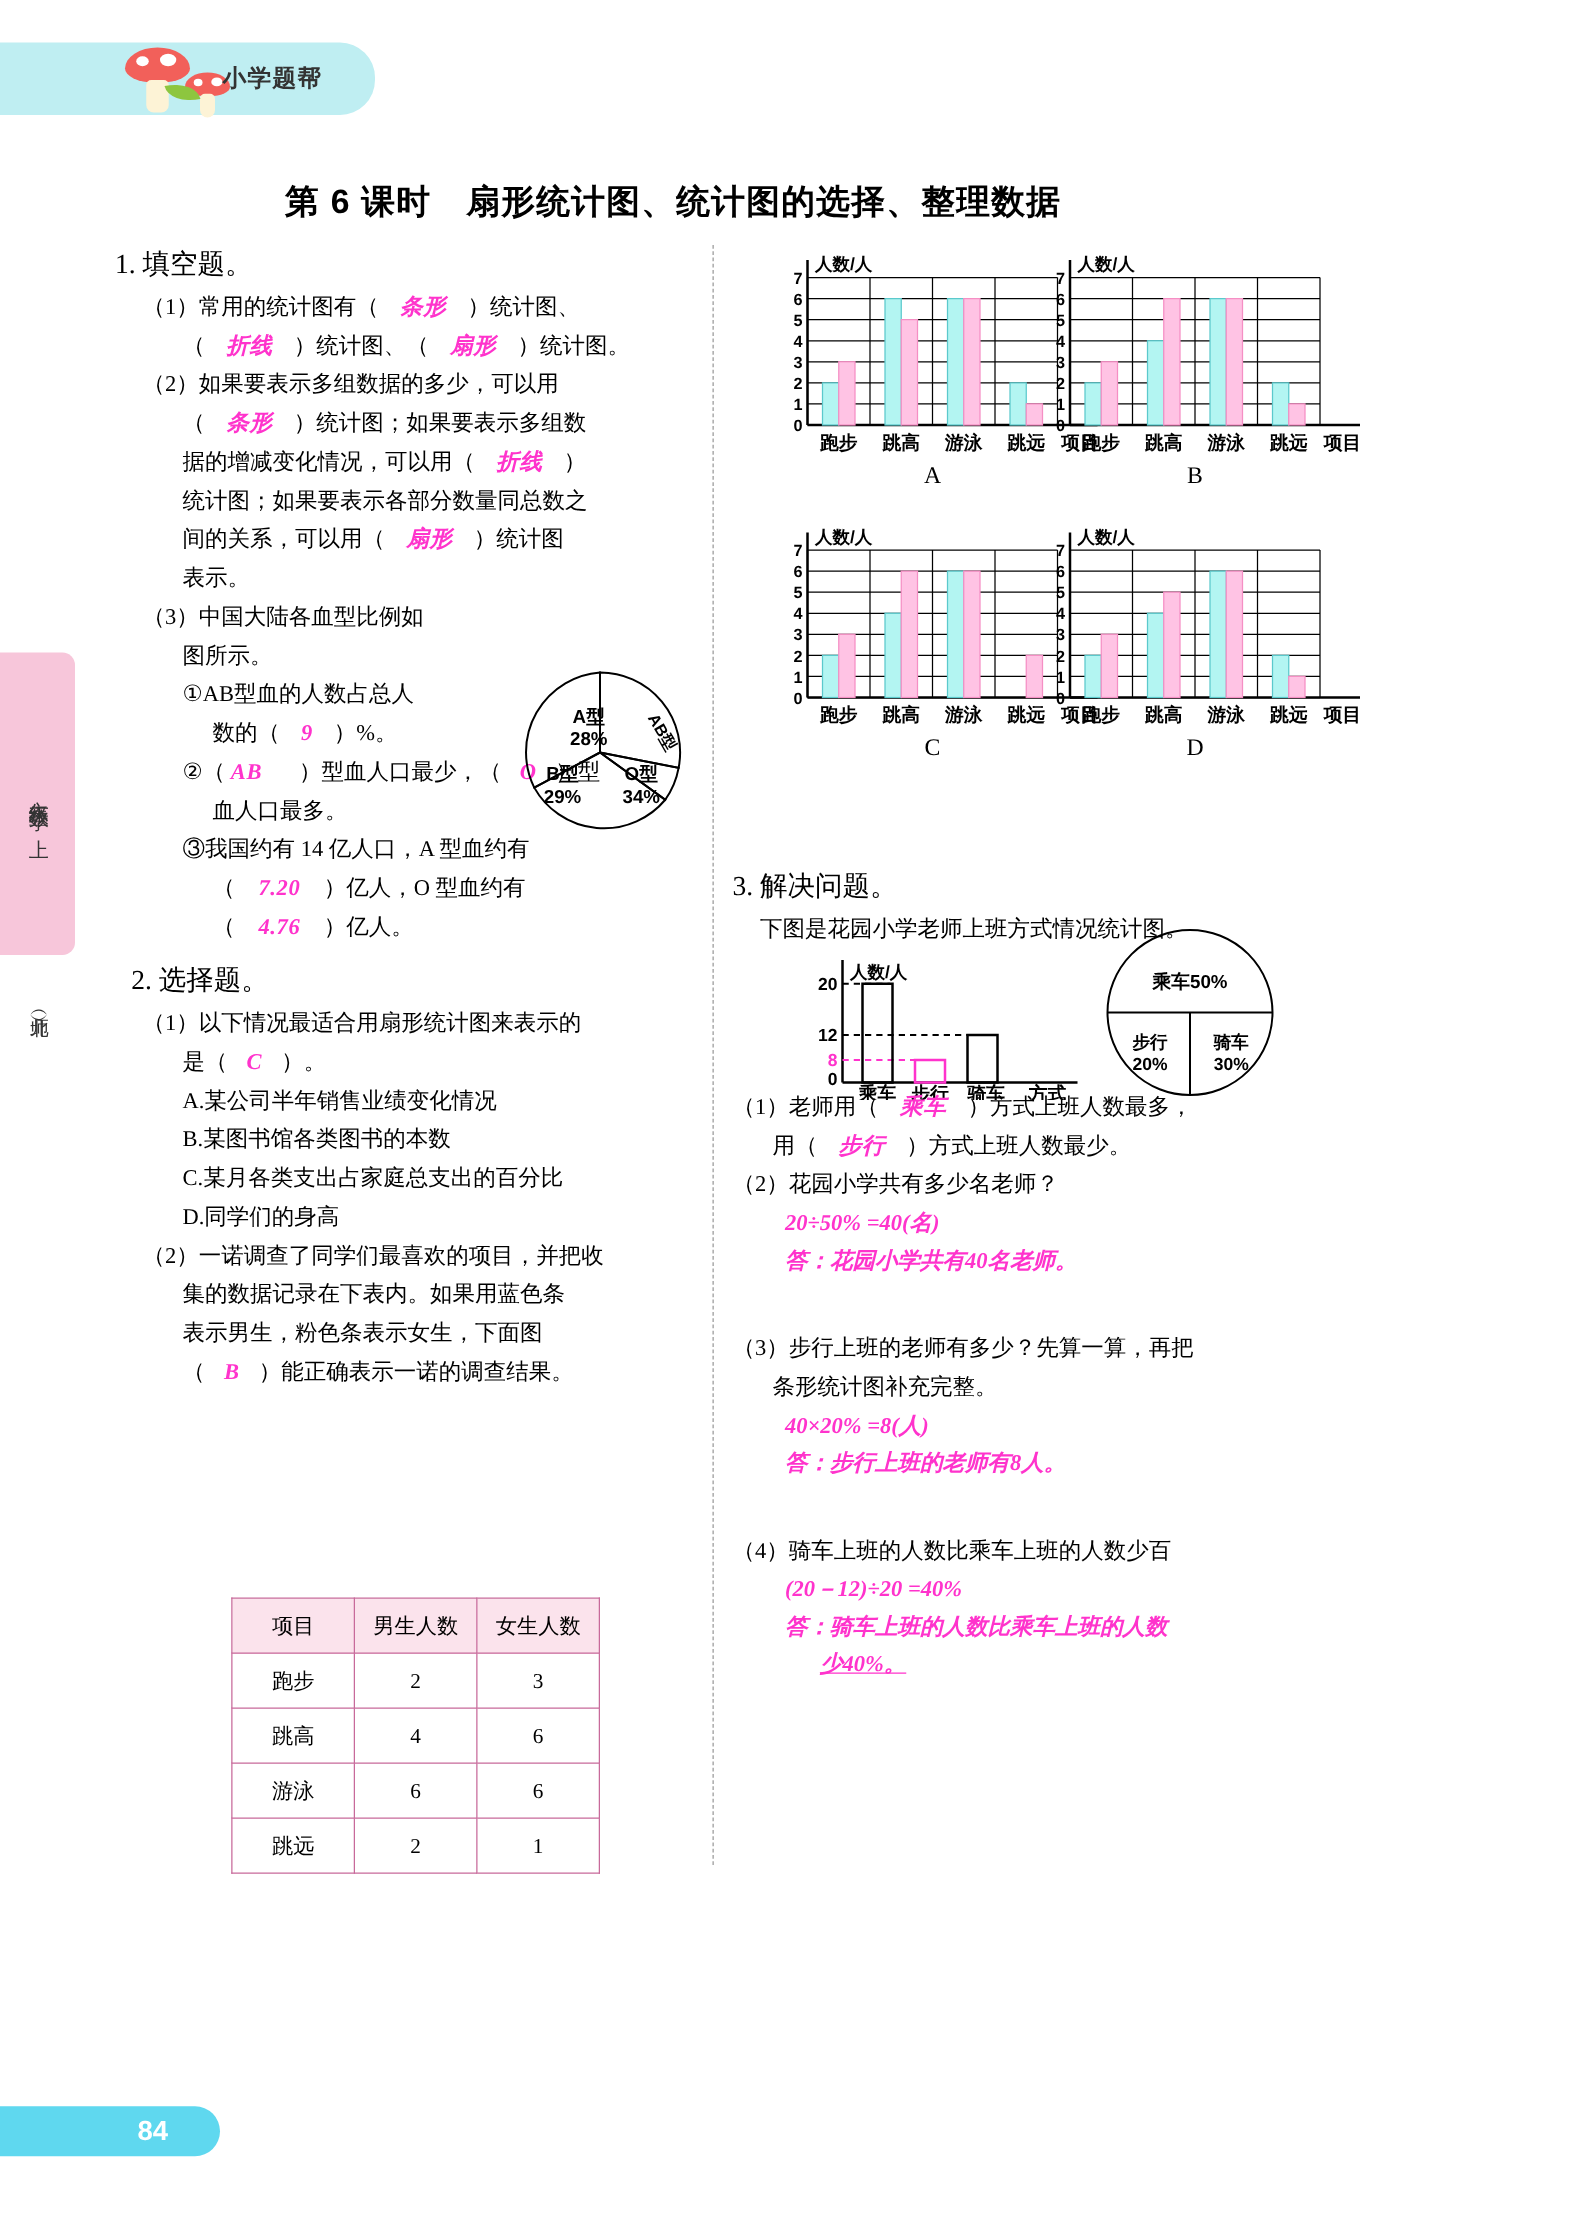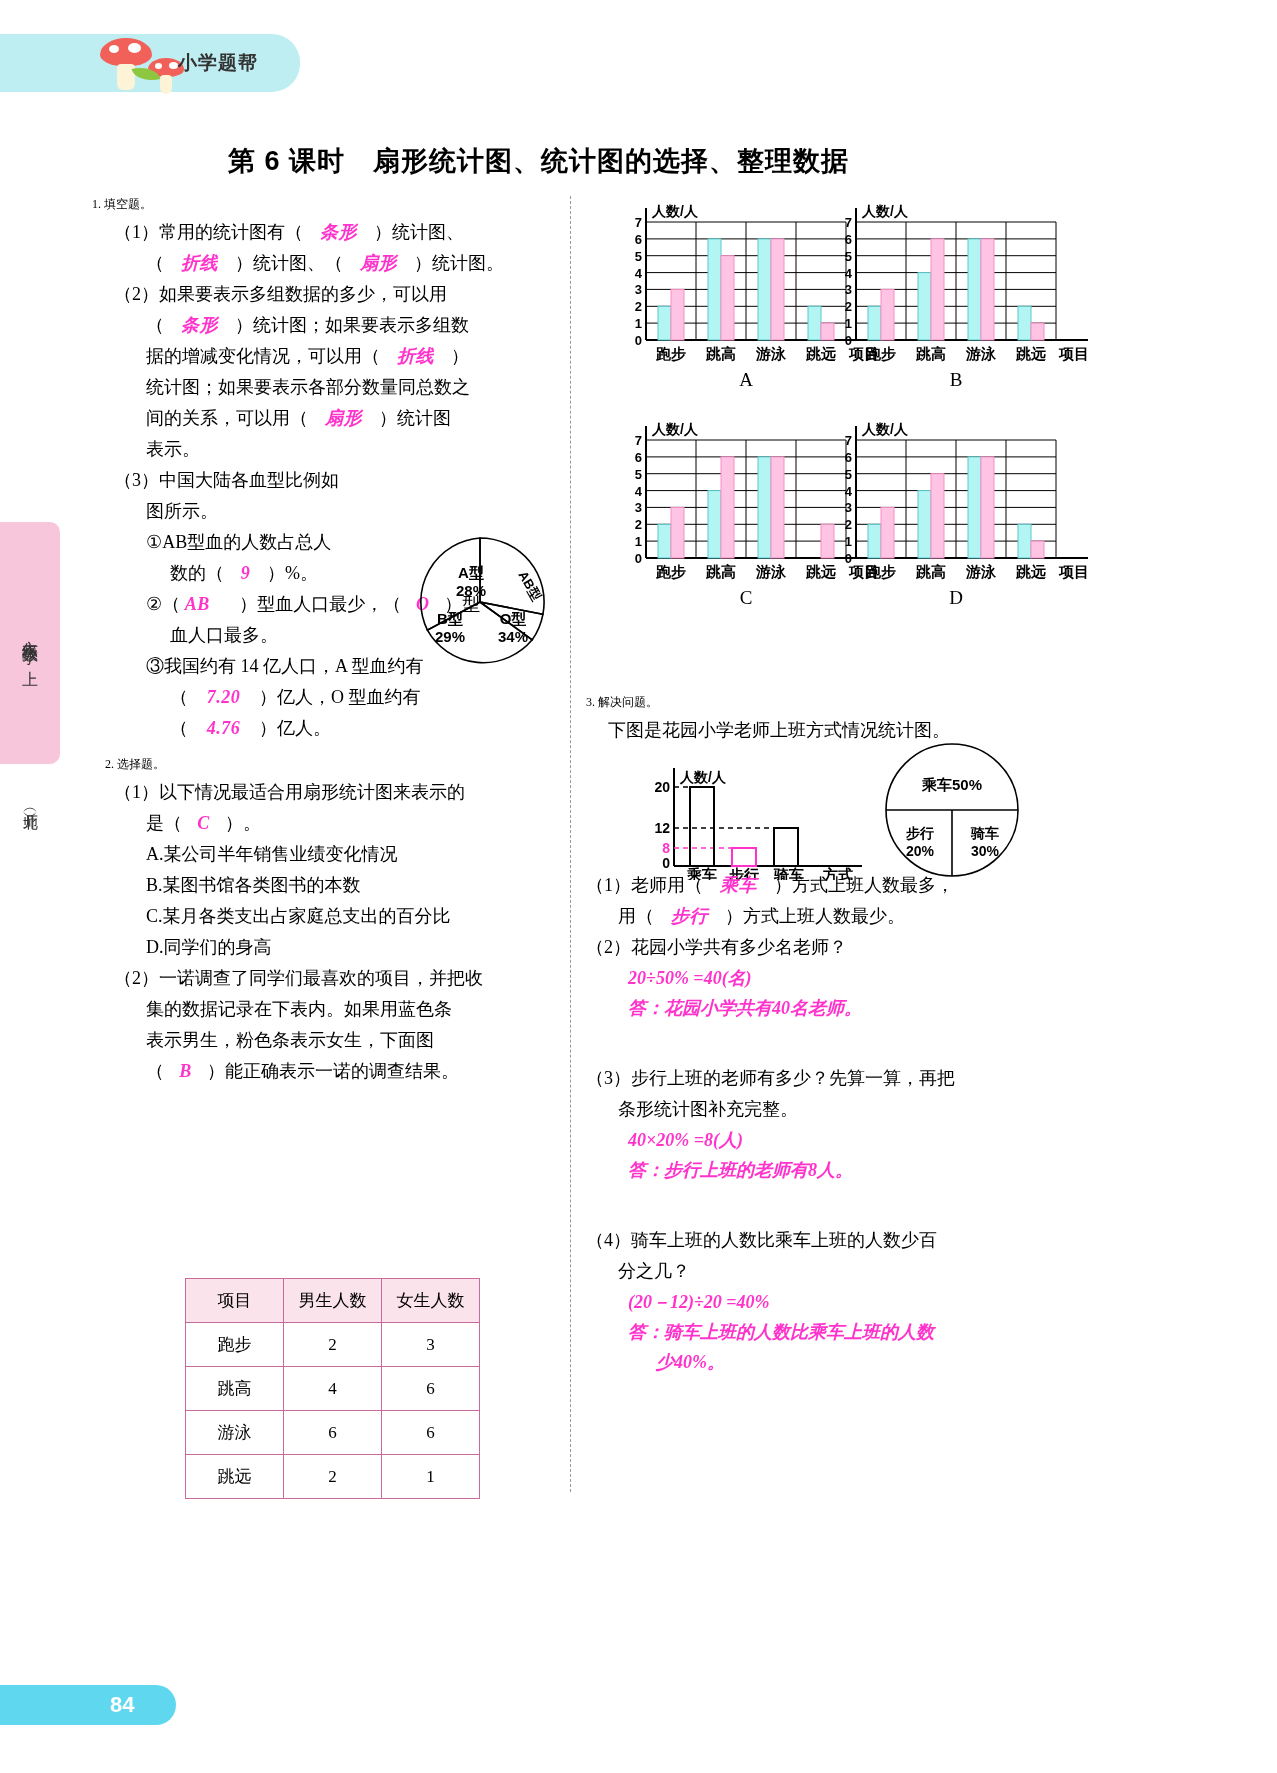--- a/index.html
+++ b/index.html
@@ -69,21 +69,21 @@
   .col-divider {
     position:absolute; left:570px; top:196px; width:0; height:1296px;
     border-left:1px dashed #999;
   }
 
   
   .col-left { position:absolute; left:92px; top:196px; width:470px; }
   .col-right { position:absolute; left:586px; top:196px; width:470px; }
 
   .qnum {
-    font-size:12px; color:#000; margin:0 0 4px 0;
+    font-size:22px; color:#000; margin:0 0 4px 0;
     font-family:"Liberation Serif",serif;
   }
   .line {
     font-size:18px; color:#000; line-height:31px;
     font-family:"Liberation Serif",serif;
     white-space:nowrap;
   }
   .indent1 { padding-left:22px; }
   .indent2 { padding-left:54px; }
   .indent3 { padding-left:44px; }
@@ -540,22 +540,21 @@
     <div style="height:40px;"></div>
 
     <div class="line">（3）步行上班的老师有多少？先算一算，再把</div>
     <div class="line" style="padding-left:32px;">条形统计图补充完整。</div>
     <div class="work" style="padding-left:42px;">40×20% =8(人)</div>
     <div class="work" style="padding-left:42px;">答：步行上班的老师有8人。</div>
 
     <div style="height:40px;"></div>
 
     <div class="line">（4）骑车上班的人数比乘车上班的人数少百</div>
-    <div class="line" style="padding-left:32px;">分之几？</div>
     <div class="work" style="padding-left:42px;">(20－12)÷20 =40%</div>
     <div class="work" style="padding-left:42px;">答：骑车上班的人数比乘车上班的人数</div>
-    <div class="work" style="padding-left:70px;">少40%。</div>
+    <div class="work" style="padding-left:70px;text-decoration:underline;">少40%。</div>
   </div>
 
   <div class="footer-bar"></div>
   <div class="page-num">84</div>
 
 </div>
 
 </body></html>

